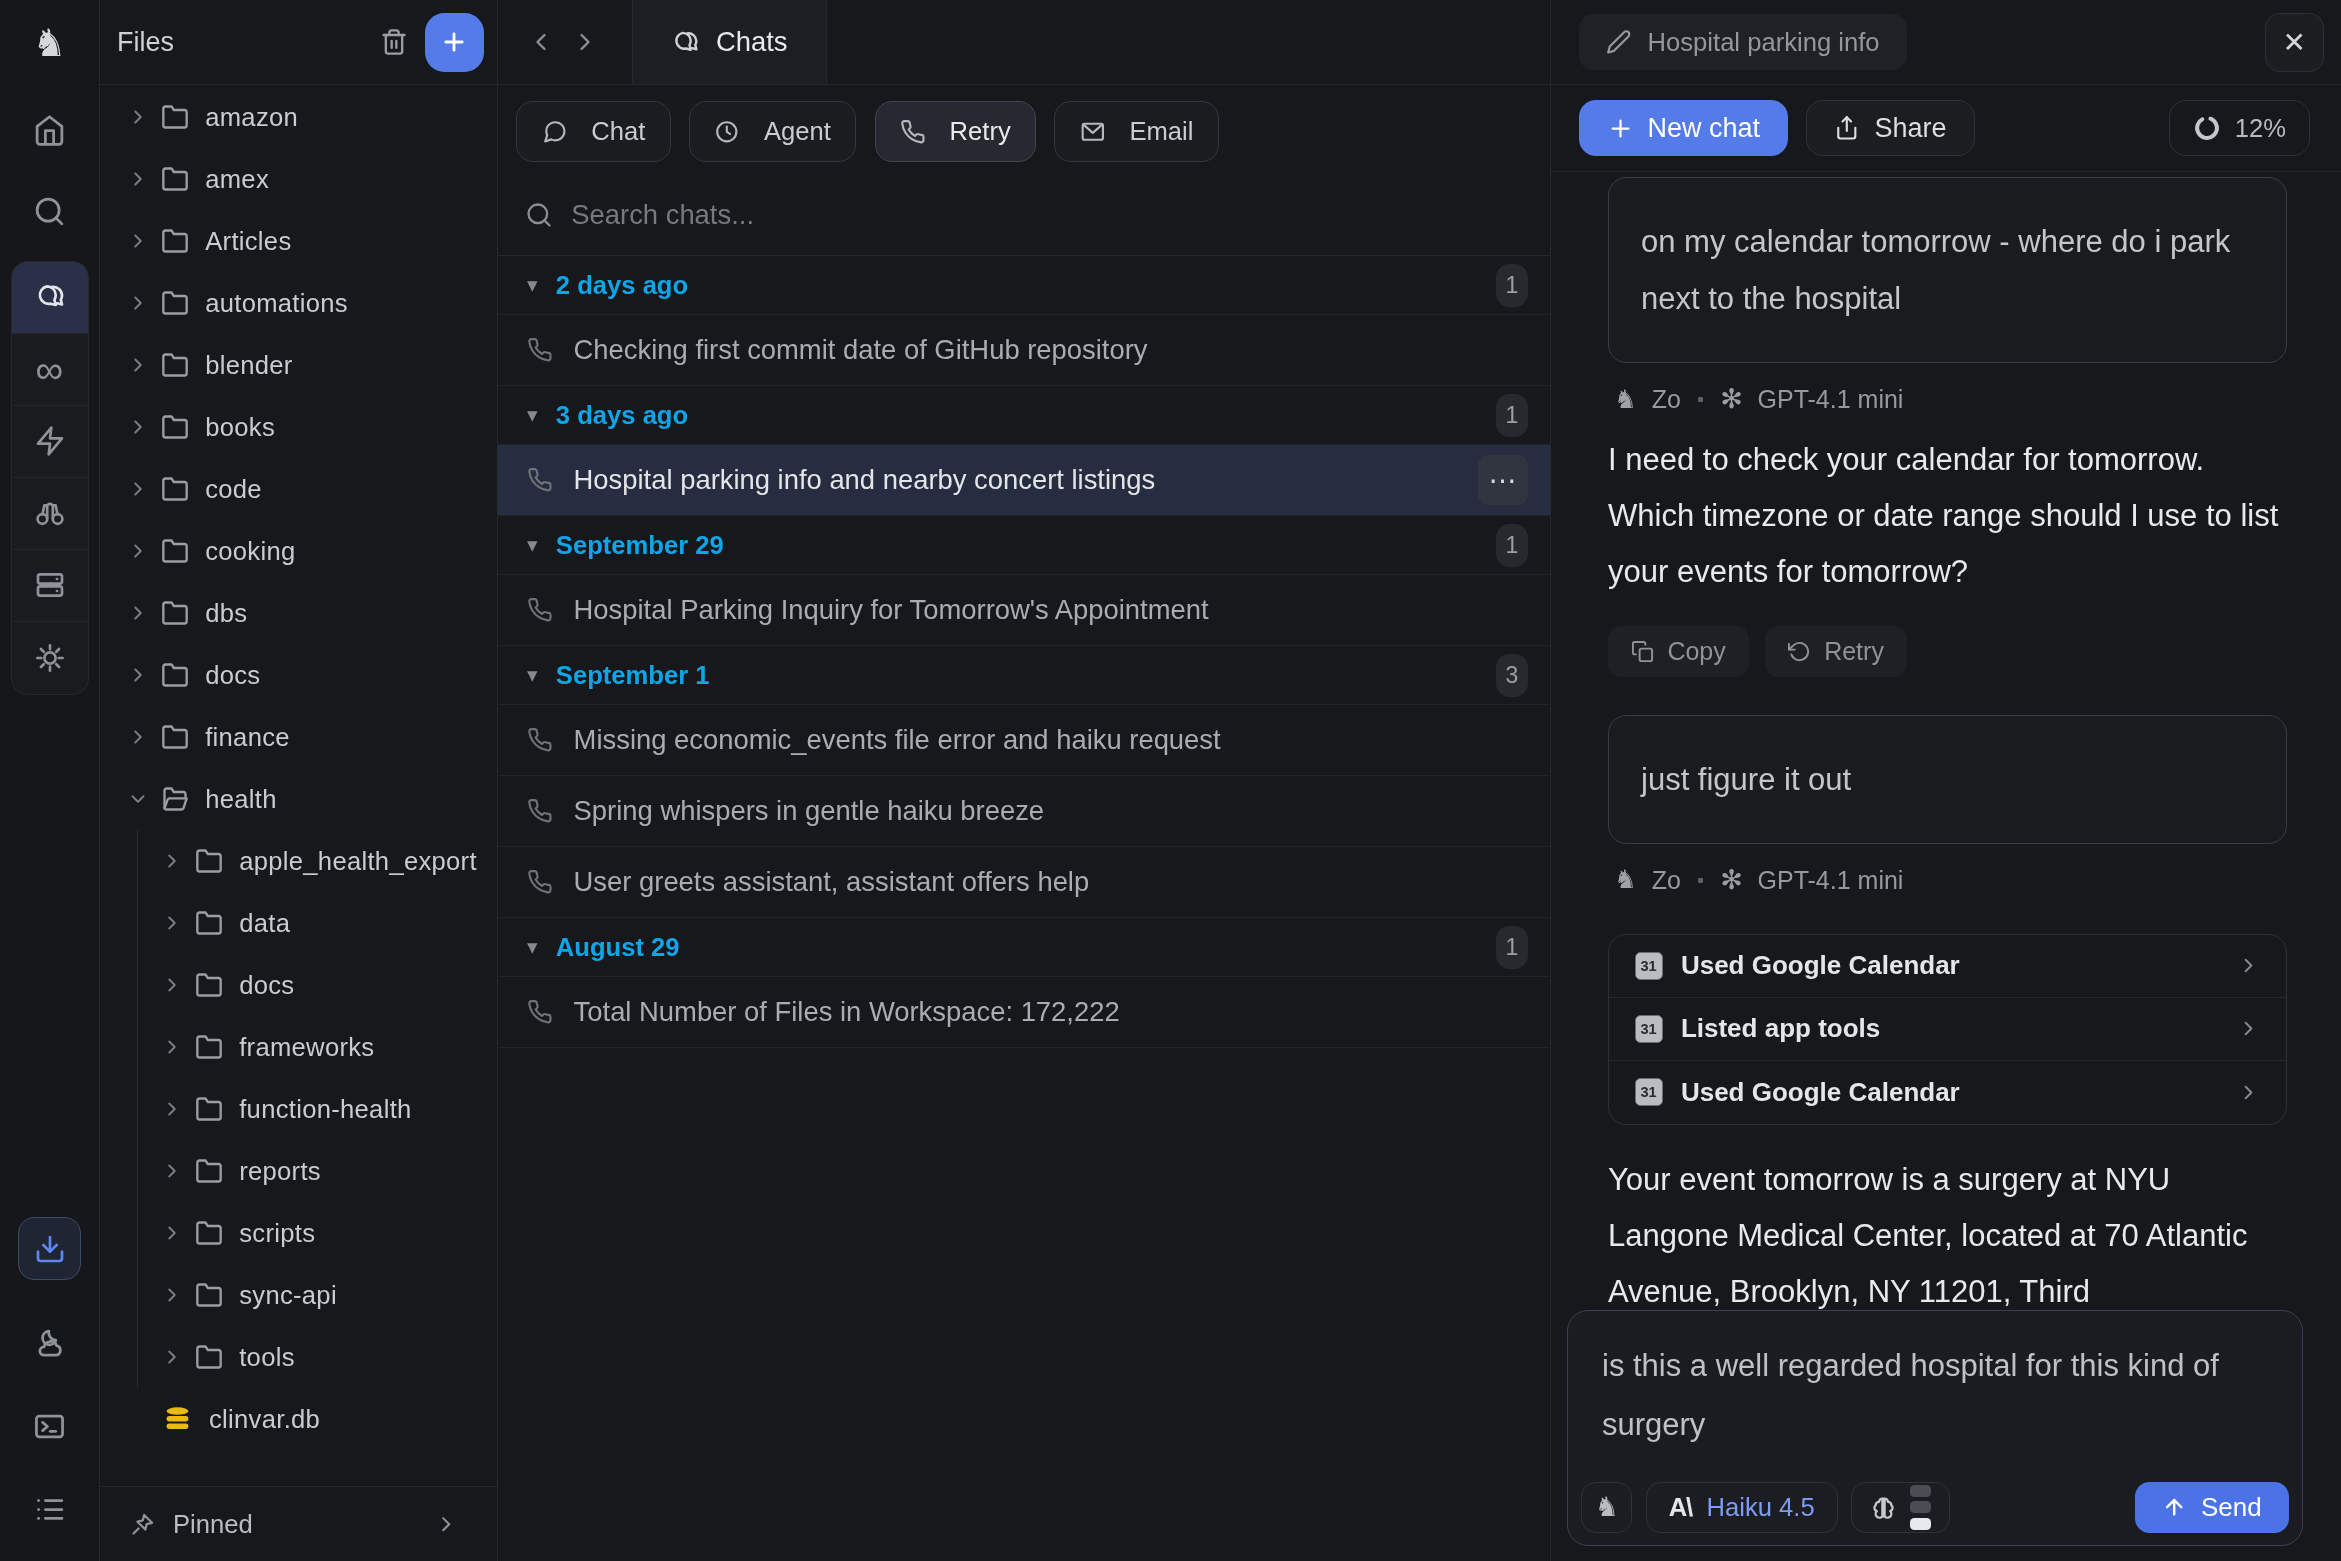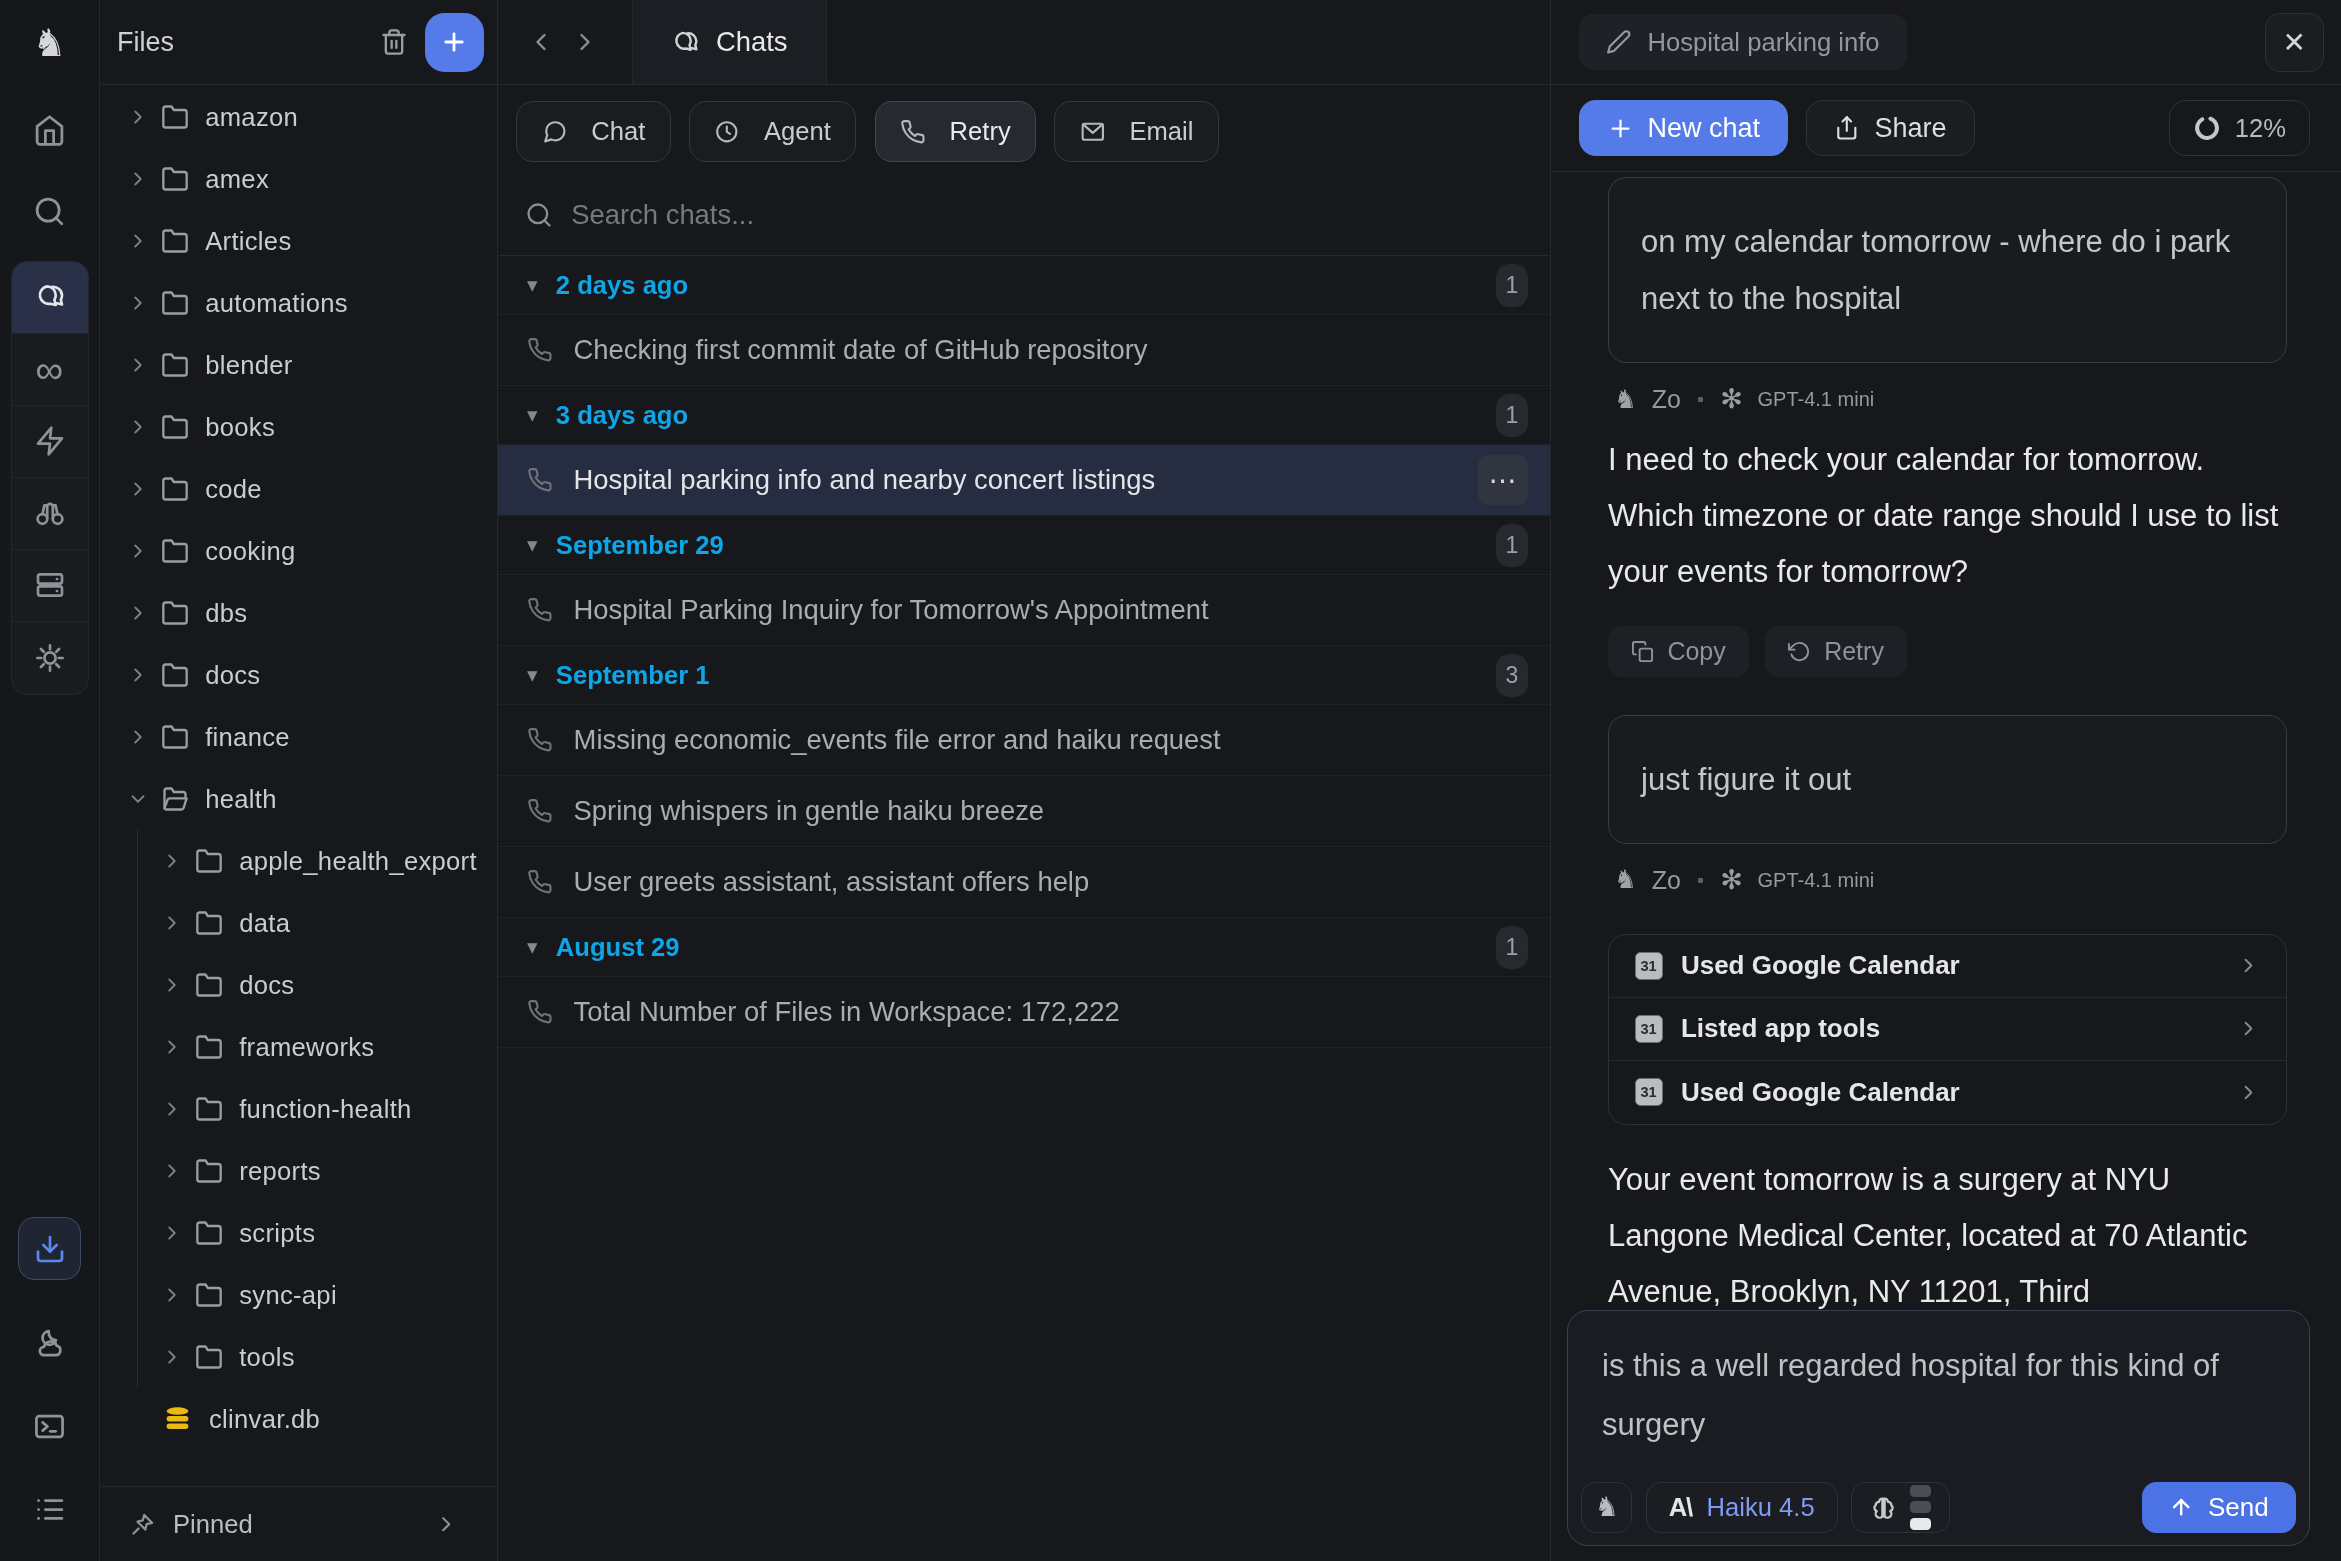--- a/index.html
+++ b/index.html
@@ -103,36 +103,36 @@
   .usage-chip svg { width: 28px; height: 28px; color: #c3c6cb; }
   .usage-label { font-size: 25.6px; }
   .thread { flex: 1; position: relative; overflow: hidden; padding: 0 55px 0 57px; }
   .bubble { border: 1.8px solid #3a3d45; border-radius: 18.3px; background: #191b1f; padding: 35px 32px; color: #c4c6ca; font-size: 31px; line-height: 57px; margin-top: 4.9px; }
   .bubble.second { margin-top: 38px; }
   .attr-row { display: flex; align-items: center; gap: 14.6px; margin: 22px 0 0 6.1px; color: #96999f; }
   .attr-row .horse { font-size: 25.6px; color: #9fa3a9; line-height: 1; }
   .attr-row .aname { font-size: 25px; }
   .attr-row .sqdot { width: 5.5px; height: 5.5px; background: #5d6066; border-radius: 1.2px; margin: 0 2.4px; }
   .attr-row .oai { font-size: 27px; color: #9a9da3; line-height: 1; }
-  .attr-row .amodel { font-size: 20px; }
+  .attr-row .amodel { font-size: 25px; }
   .amsg { margin-top: 18.3px; font-size: 31px; line-height: 56px; color: #e8e9eb; }
   .msg-actions { display: flex; gap: 16px; margin-top: 25.6px; }
   .mini-btn { height: 51px; display: flex; align-items: center; gap: 13.4px; padding: 0 23px; border-radius: 13.4px; background: #1e2025; color: #8f9298; }
   .mini-btn svg { width: 23px; height: 23px; }
   .mini-btn .mb-label { font-size: 25px; }
   .tools { margin-top: 39px; border: 1.2px solid #2e3136; border-radius: 18.3px; overflow: hidden; }
   .tool-row { height: 63px; display: flex; align-items: center; padding: 0 25.6px; border-bottom: 1.2px solid #26282d; }
   .tool-row:last-child { border-bottom: none; }
   .cal-ic { width: 28px; height: 28px; border-radius: 5.5px; background: #b9bcc0; border: 1.8px solid #6a6d72; color: #2a2c30; font-size: 14.6px; font-weight: 700; display: flex; align-items: center; justify-content: center; margin-right: 18.3px; flex: none; }
   .tool-label { font-size: 26px; font-weight: 600; color: #e4e6e8; }
   .tool-row .spacer { flex: 1; }
   .tool-row .chevr { width: 23px; height: 23px; color: #85898f; }
   .amsg.last { margin-top: 27px; }
 
-  .composer { position: absolute; left: 16px; right: 32px; bottom: 15.2px; height: 236px; border-radius: 21px; background: #1a1c21; border: 1.8px solid #3a4052; padding: 25.6px 34px; z-index: 5; }
+  .composer { position: absolute; left: 16px; right: 39px; bottom: 15.2px; height: 236px; border-radius: 21px; background: #1a1c21; border: 1.8px solid #3a4052; padding: 25.6px 34px; z-index: 5; }
   .composer .ctext { font-size: 31px; line-height: 59px; color: #bec1c6; }
   .composer-bar { position: absolute; left: 13.4px; right: 13.4px; bottom: 12.2px; display: flex; align-items: center; gap: 13.4px; }
   .sq-chip { width: 51px; height: 51px; border-radius: 14.6px; border: 1.2px solid #2f3238; background: #1b1d22; display: flex; align-items: center; justify-content: center; }
   .sq-chip .horse { font-size: 27px; color: #b9bcc1; line-height: 1; }
   .model-chip { height: 51px; display: flex; align-items: center; gap: 14.6px; padding: 0 22px; border-radius: 14.6px; border: 1.2px solid #2f3238; background: #1b1d22; }
   .a-mark { font-size: 25.6px; font-weight: 700; color: #e4e5e8; letter-spacing: -1.2px; }
   .model-name { font-size: 25.6px; color: #7e9cf4; }
   .brain-chip { height: 51px; display: flex; align-items: center; gap: 12.2px; padding: 0 18.3px; border-radius: 14.6px; border: 1.2px solid #2f3238; background: #1b1d22; color: #c7cacd; }
   .brain-chip svg { width: 27px; height: 27px; }
   .lvl { display: flex; flex-direction: column; gap: 4.3px; }

